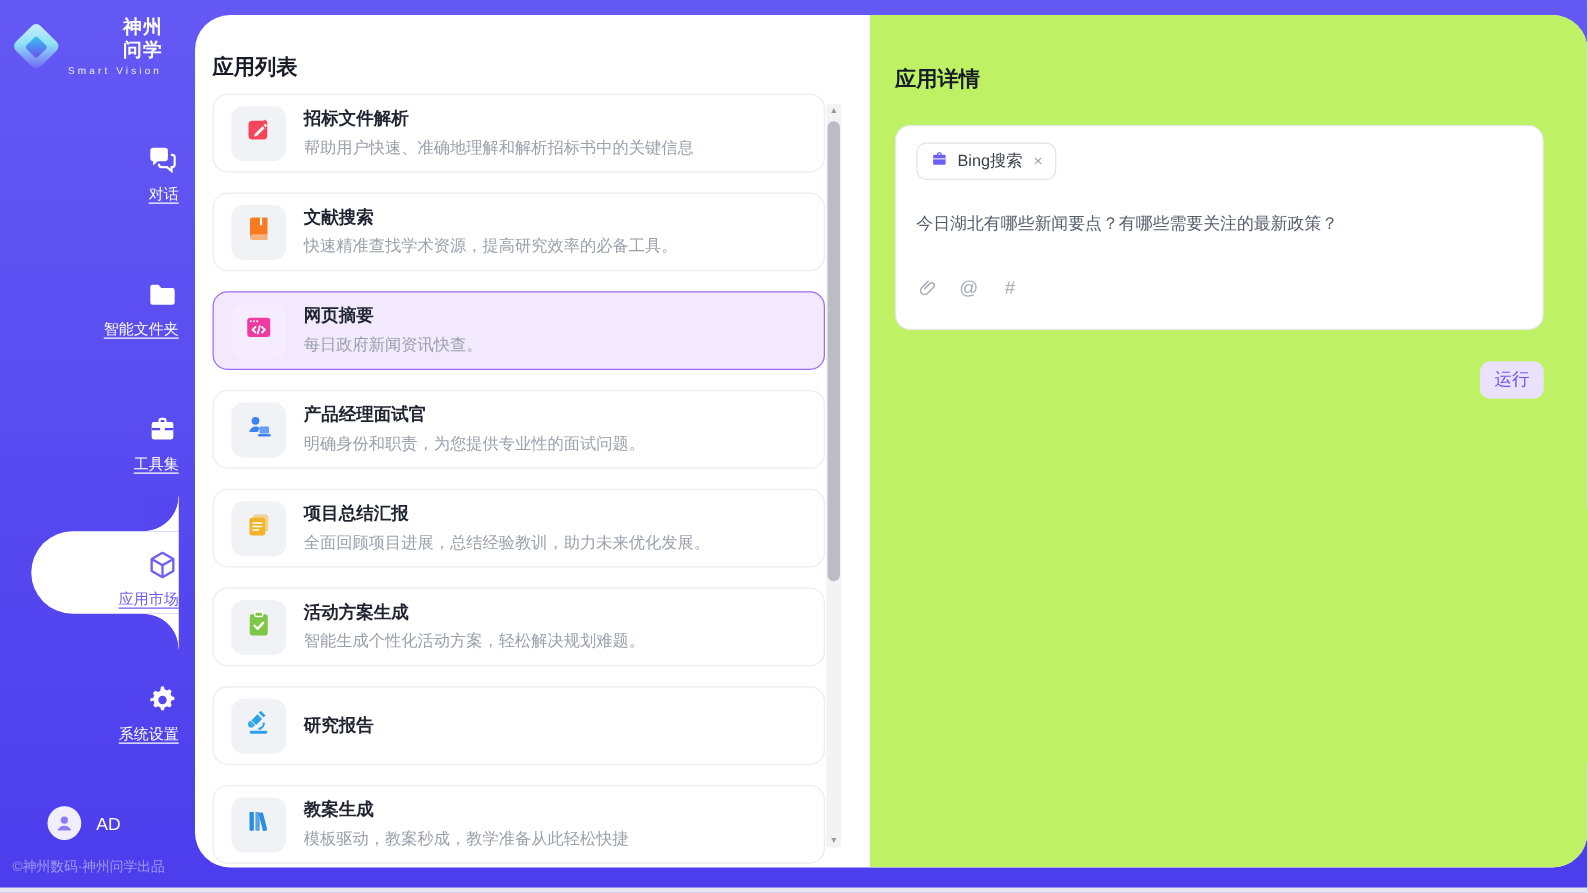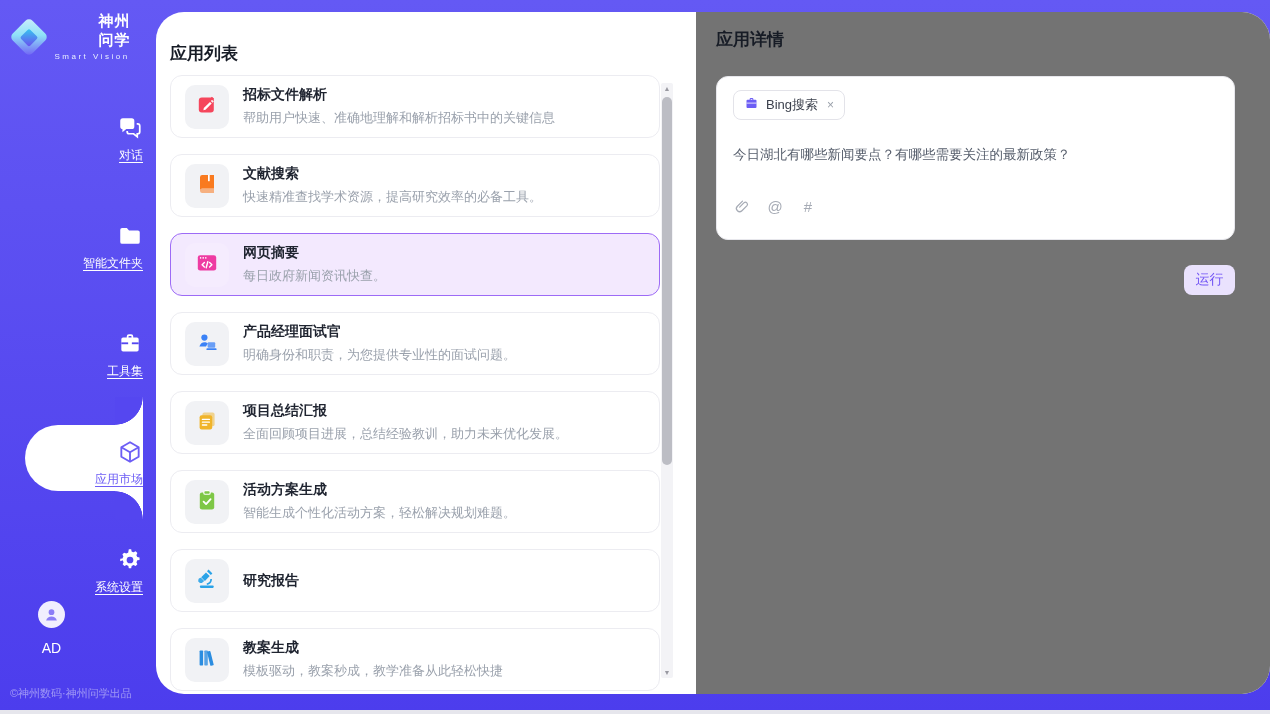--- a/index.html
+++ b/index.html
@@ -30,21 +30,21 @@
   .nav-item.active { padding-left:16px; }
   .nav-item.active .nav-label { color:#6d5ef5;font-family:Liberation Mono, monospace; }
   .pill { display:none; }
   .nav-item.active .pill { display:block; position:absolute; z-index:1; left:25px; right:0; top:-2px;
       height:66px; background:#fff; border-radius:33px 0 0 33px; }
   .nav-item.active .pill::before { content:''; position:absolute; right:0; top:-28px; width:28px; height:28px;
       background:radial-gradient(circle 28px at 0 0, #5547f0 98%, #fff 100%); }
   .nav-item.active .pill::after { content:''; position:absolute; right:0; bottom:-28px; width:28px; height:28px;
       background:radial-gradient(circle 28px at 0 100%, #5345ef 98%, #fff 100%); }
 
-  .user-row { position:absolute; left:38px; bottom:54px; display:flex; align-items:center; gap:12px; cursor:pointer;flex-direction:column; }
+  .user-row { position:absolute; left:38px; bottom:38px; display:flex; align-items:center; gap:12px; cursor:pointer; }
   .avatar { width:27px; height:27px; border-radius:50%; background:#f1eefe; display:flex;
             align-items:center; justify-content:center; }
   .user-label { font-size:14px; color:#fff; }
   .sidebar-footer { position:absolute; left:10px; bottom:9px; font-size:11px; color:rgba(255,255,255,.45); white-space:nowrap; }
 
   
   .main { position:absolute; left:156px; top:12px; width:1114px; height:682px; background:#fff;
           border-radius:28px; overflow:hidden; display:flex; }
   .panel-title { font-size:17px; font-weight:bold; color:#171c26; }
 
@@ -59,21 +59,21 @@
   .app-name { font-size:14px; font-weight:bold; color:#1f2430; }
   .app-desc { font-size:13px; color:#9aa1ac; margin-top:5px; }
 
   .scrollbar { position:absolute; right:23px; top:71px; width:12px; height:595px;
       background:#f3f3f6; border-radius:2px; }
   .sb-arrow { position:absolute; left:0; width:12px; text-align:center; font-size:7px; color:#9a9aa2; cursor:pointer; }
   .sb-arrow.up { top:2px; } .sb-arrow.down { bottom:2px; }
   .sb-thumb { position:absolute; left:1px; top:14px; width:10px; height:368px; background:#bcbdc4;
       border-radius:5px; cursor:grab; }
 
-  .right-panel { position:relative; flex:1; height:100%; background:#737373; padding:16px 35px 0 20px; }
+  .right-panel { position:relative; flex:1; height:100%; background:#bef264; padding:40px 35px 0 20px; }
   .detail-card { margin-top:25px; height:164px; background:#fff; border:1px solid #e7e7ec;
       border-radius:12px; padding:13px 16px; }
   .chip { display:inline-flex; align-items:center; gap:7px; height:30px; padding:0 10px;
       background:#fff; border:1px solid #e3e3e9; border-radius:8px; font-size:13px; color:#3a3f4b; cursor:pointer; }
   .chip-close { color:#9aa0aa; font-size:12px; margin-left:2px; cursor:pointer; }
   .query { margin-top:25px; font-size:13.5px; color:#555d6b; line-height:1.5; cursor:text; }
   .tools { position:relative; margin-top:32px; display:flex; align-items:center; gap:15px; color:#a6abb5; }
   .tool { display:inline-flex; align-items:center; justify-content:center; width:18px; height:18px;
       font-size:15px; cursor:pointer; }
   .run-row { margin-top:25px; display:flex; justify-content:flex-end; }

